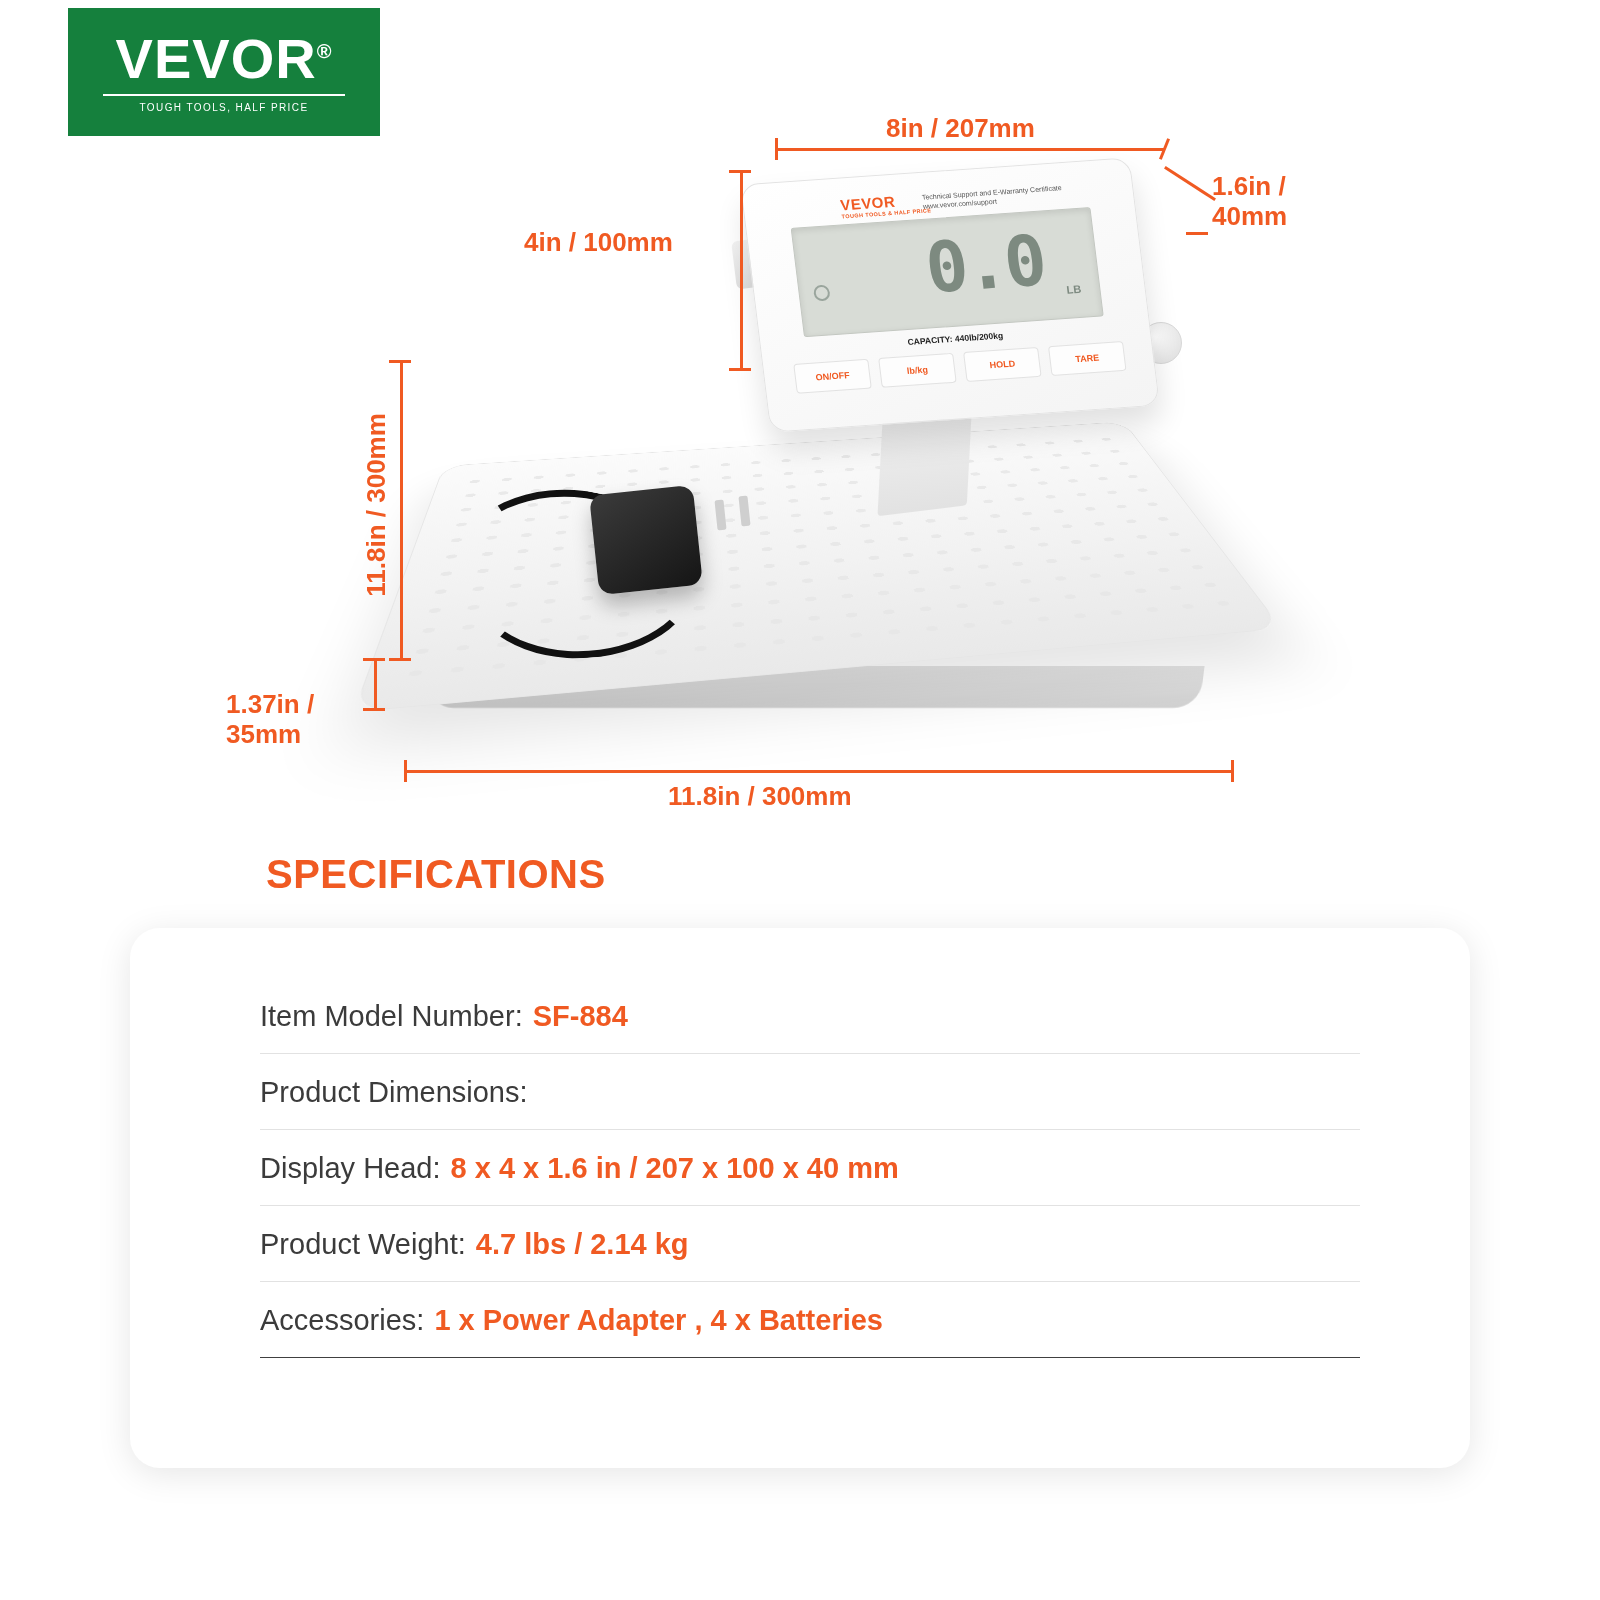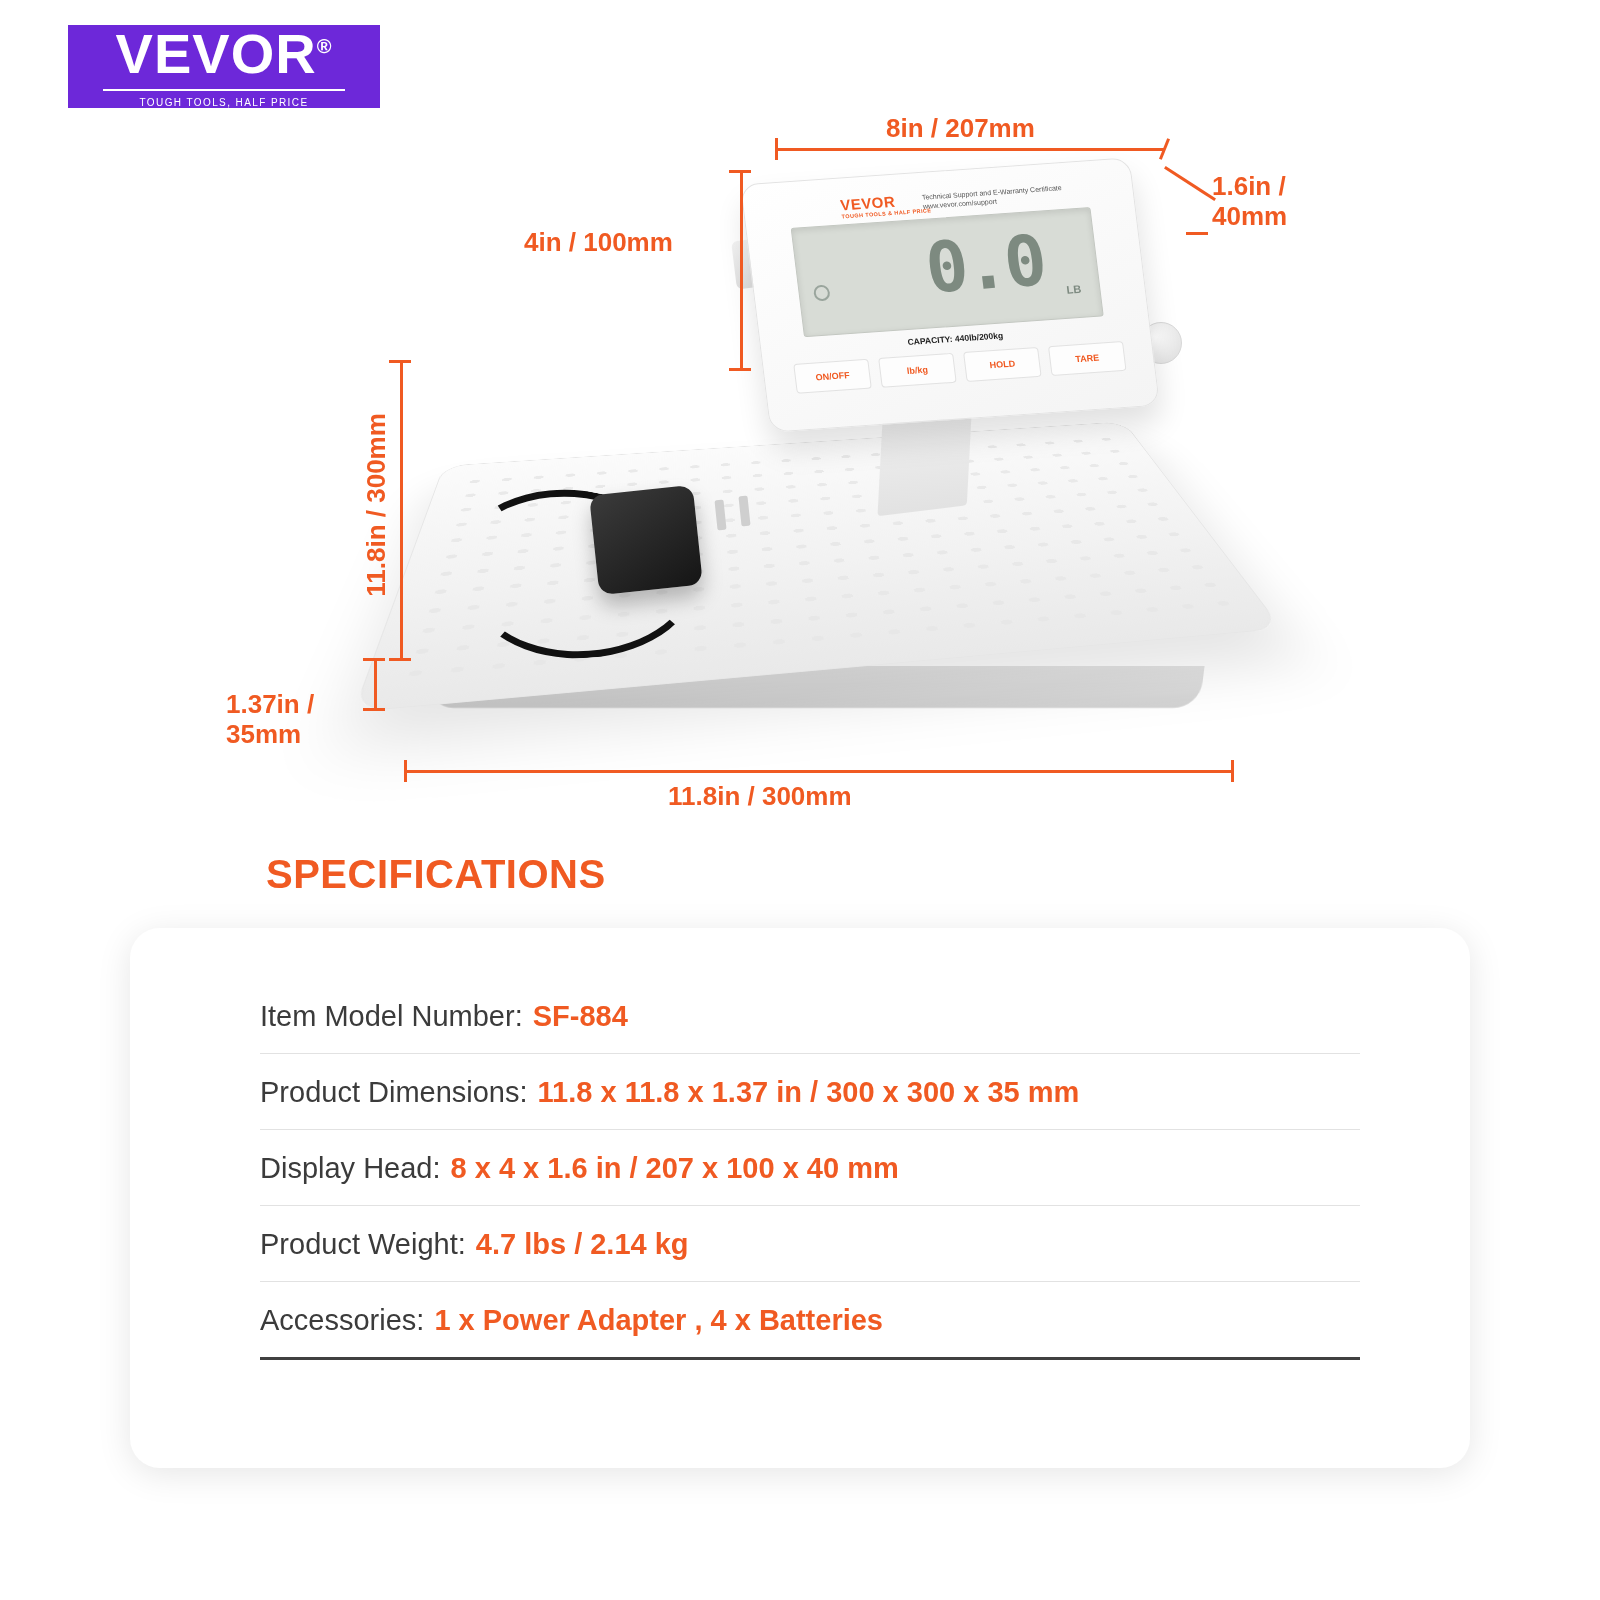--- a/index.html
+++ b/index.html
@@ -7,24 +7,24 @@
     width: 1600px; height: 1600px;
     background: #ffffff;
     font-family: "Liberation Sans", sans-serif;
     overflow: hidden;
   }
   .page { position: relative; width: 1600px; height: 1600px; background: #fff; }
 
   
   .logo {
     position: absolute; left: 68px; top: 8px;
-    width: 312px; height: 83px;
-    background: #6d28d9;
+    width: 312px; height: 128px;
+    background: #15803d;
     display: flex; flex-direction: column;
-    align-items: center; justify-content: center; margin-top: 17px;
+    align-items: center; justify-content: center;
   }
   .logo-word {
     color: #fff; font-weight: 700; font-size: 56px;
     letter-spacing: 1px; line-height: 1; position: relative;
     font-family: "Liberation Sans", sans-serif;
   }
   .logo-reg { font-size: 20px; vertical-align: super; font-weight: 700; }
   .logo-rule { width: 242px; height: 2px; background: #fff; margin: 7px 0 6px; }
   .logo-tag { color: #fff; font-size: 10px; letter-spacing: 1.4px; font-weight: 400; }
 
@@ -163,21 +163,21 @@
     box-shadow: 0 6px 34px rgba(0,0,0,0.10);
   }
   .spec-list { position: absolute; left: 130px; top: 50px; width: 1100px; }
   .spec-row {
     display: flex; align-items: baseline; gap: 10px;
     padding: 22px 0 20px 0;
     border-bottom: 1px solid #e2e2e2;
     font-size: 29px;
     text-align: center;
   }
-  .spec-row:last-child { border-bottom: 3px solid #404040; }
+  .spec-row:last-child { border-bottom: 1px solid #404040; }
   .spec-key { color: #3b3b3b; font-weight: 400; white-space: nowrap; }
   .spec-val { color: #F05A22; font-weight: 700; }
 </style>
 </head>
 <body>
 
 <div class="page">
 
   <div class="logo">
     <div class="logo-word"><span>VEVOR</span><span class="logo-reg">®</span></div>
@@ -259,21 +259,20 @@
   <div class="spec-card">
     <div class="spec-list">
 
       <div class="spec-row">
         <span class="spec-key">Item Model Number:</span>
         <span class="spec-val">SF-884</span>
       </div>
 
       <div class="spec-row">
         <span class="spec-key">Product Dimensions:</span>
-        <span class="spec-val">11.8 x 11.8 x 1.37  in / 300 x 300 x 35 mm</span>
       </div>
 
       <div class="spec-row">
         <span class="spec-key">Display Head:</span>
         <span class="spec-val">8 x 4 x 1.6 in / 207 x 100 x 40 mm</span>
       </div>
 
       <div class="spec-row">
         <span class="spec-key">Product Weight:</span>
         <span class="spec-val">4.7 lbs / 2.14 kg</span>

